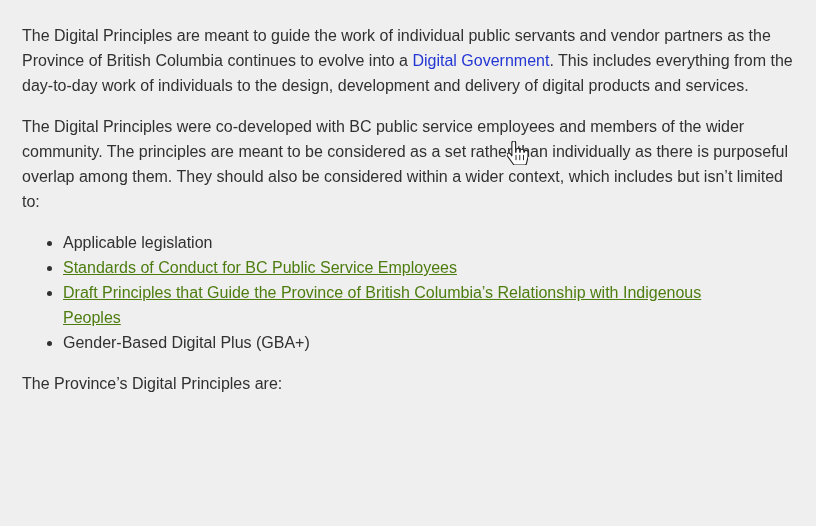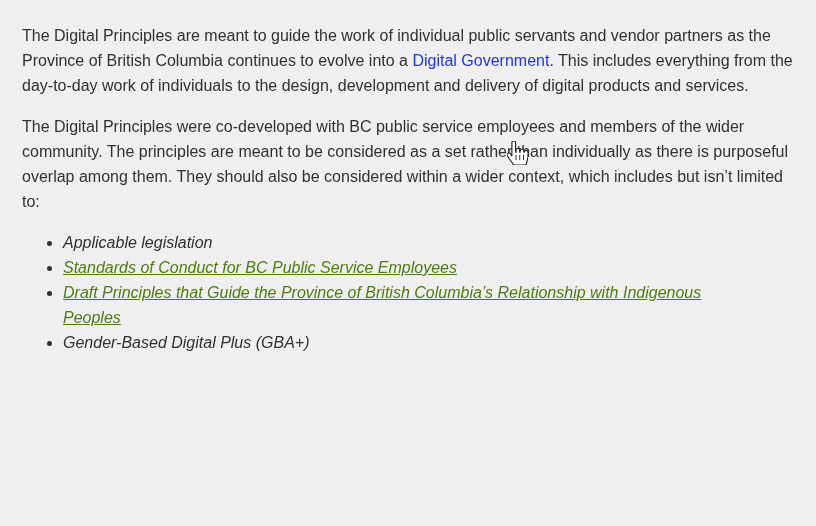--- a/index.html
+++ b/index.html
@@ -30,21 +30,20 @@
   p.para {
     margin: 16px 0;
     font-size: 16px;
     line-height: 25px;
     max-width: 775px;
   }
   ul.context-list {
     margin: 16px 0;
     padding: 0 0 0 41px;
     list-style: disc outside;
-    font-style: italic;
   }
   ul.context-list li {
     font-size: 16px;
     line-height: 25px;
     max-width: 700px;
   }
   a.hover-link {
     color: #2336d4;
     text-decoration: none;
     cursor: pointer;
@@ -72,18 +71,19 @@
 
   <p class="para">The Digital Principles were co-developed with BC public service employees and members of the wider community. The principles are meant to be considered as a set rather than individually as there is purposeful overlap among them. They should also be considered within a wider context, which includes but isn’t limited to:</p>
 
   <ul class="context-list">
     <li><span>Applicable legislation</span></li>
     <li><a class="list-link" href="#">Standards of Conduct for BC Public Service Employees</a></li>
     <li><a class="list-link" href="#">Draft Principles that Guide the Province of British Columbia’s Relationship with Indigenous Peoples</a></li>
     <li><span>Gender-Based Digital Plus (GBA+)</span></li>
   </ul>
 
+  <p class="para">The Province’s Digital Principles are:</p>
 </main>
 
 <svg class="cursor" viewBox="0 0 448 512" xmlns="http://www.w3.org/2000/svg" aria-hidden="true">
   <path fill="#ffffff" stroke="#1f1f1f" stroke-width="24" stroke-linejoin="round" d="M448 240v96c0 3.084-.356 6.159-1.063 9.162l-32 136C410.686 499.23 394.562 512 376 512H168a40.004 40.004 0 0 1-32.35-16.473l-127.997-176c-12.993-17.866-9.043-42.883 8.822-55.876 17.867-12.994 42.884-9.043 55.877 8.823L104 315.992V40c0-22.091 17.909-40 40-40s40 17.909 40 40v200h8v-40c0-22.091 17.909-40 40-40s40 17.909 40 40v40h8v-24c0-22.091 17.909-40 40-40s40 17.909 40 40v24h8c0-22.091 17.909-40 40-40s40 17.909 40 40z"></path>
   <path fill="none" stroke="#1f1f1f" stroke-width="20" stroke-linecap="round" d="M192 304v96 M272 304v96 M352 304v96"></path>
 </svg>
 
 </body></html>

